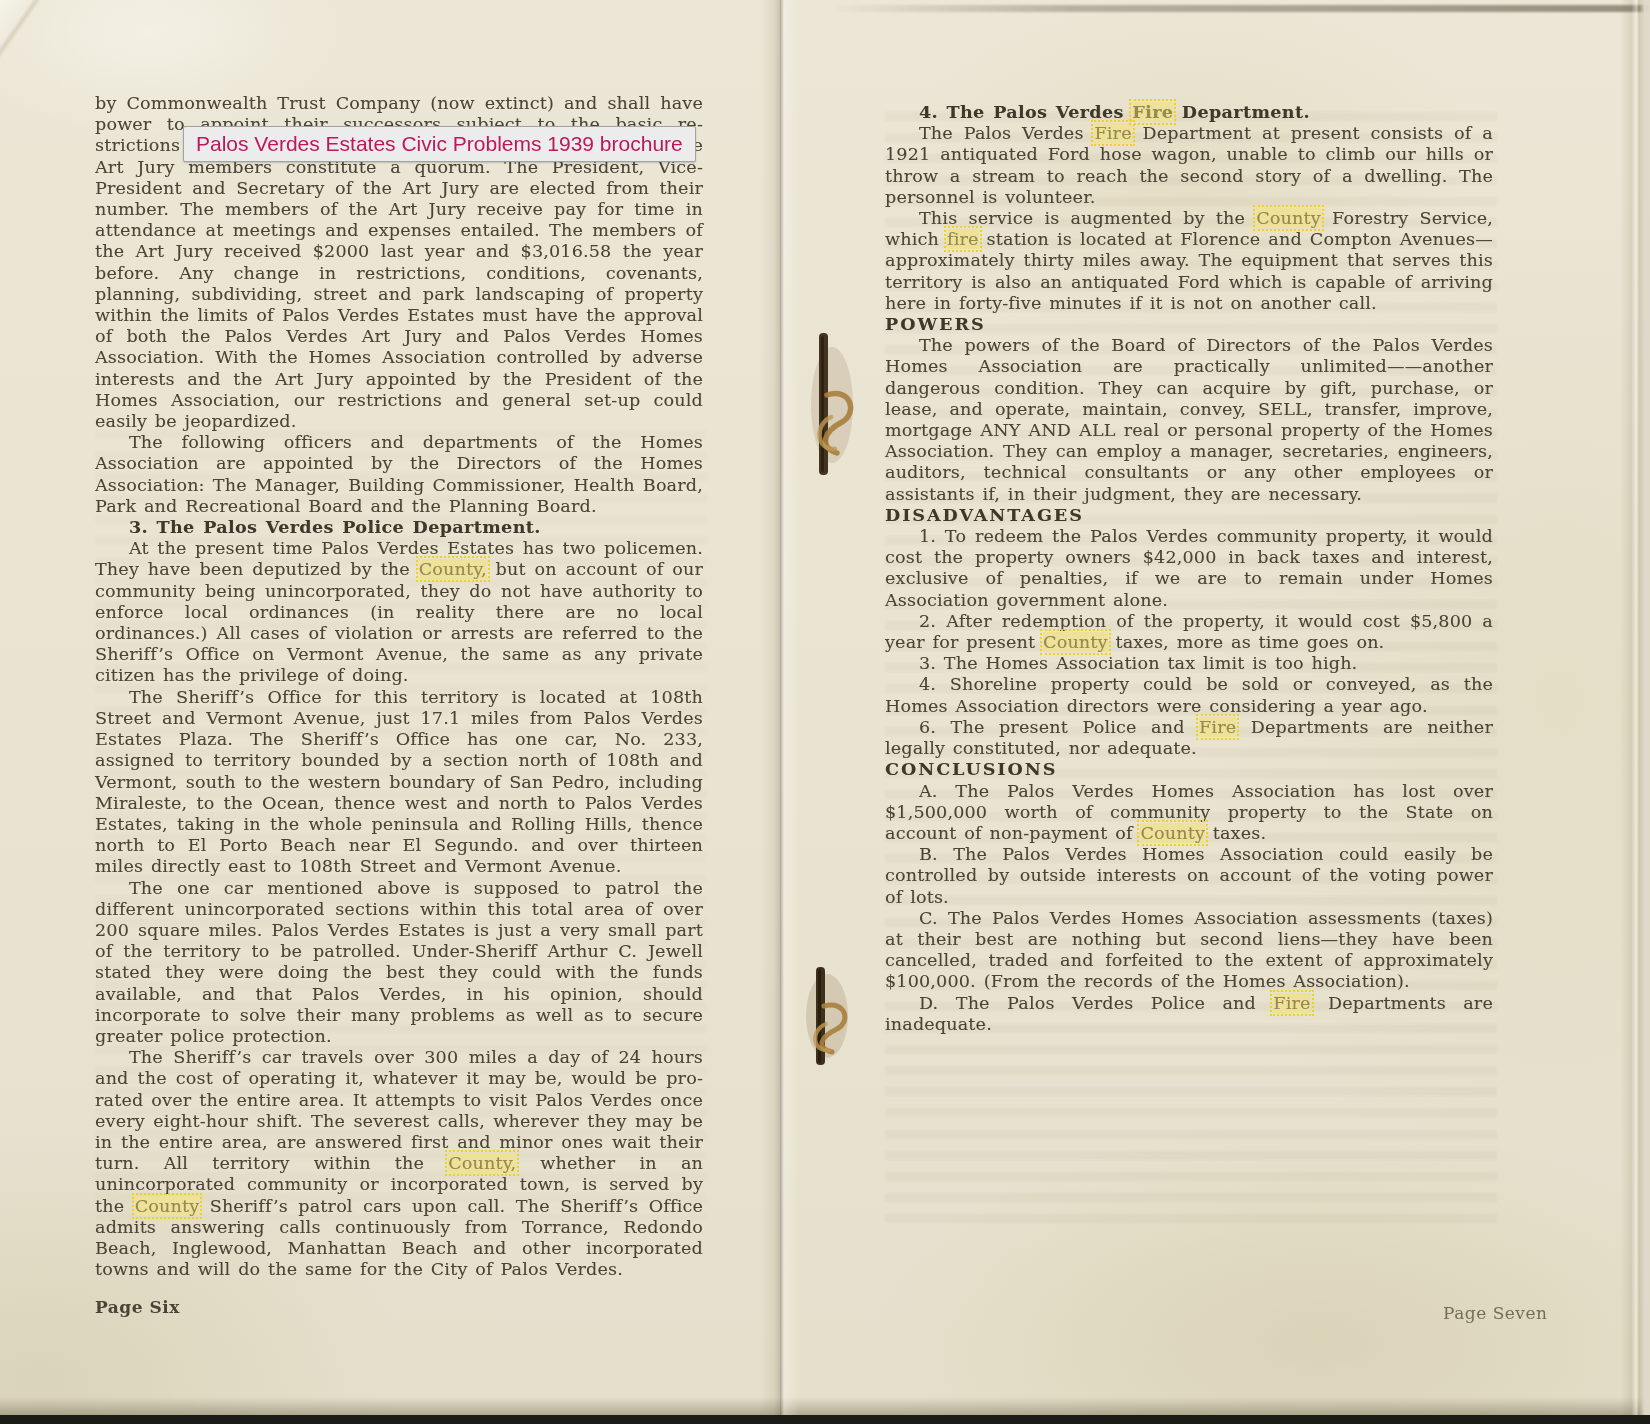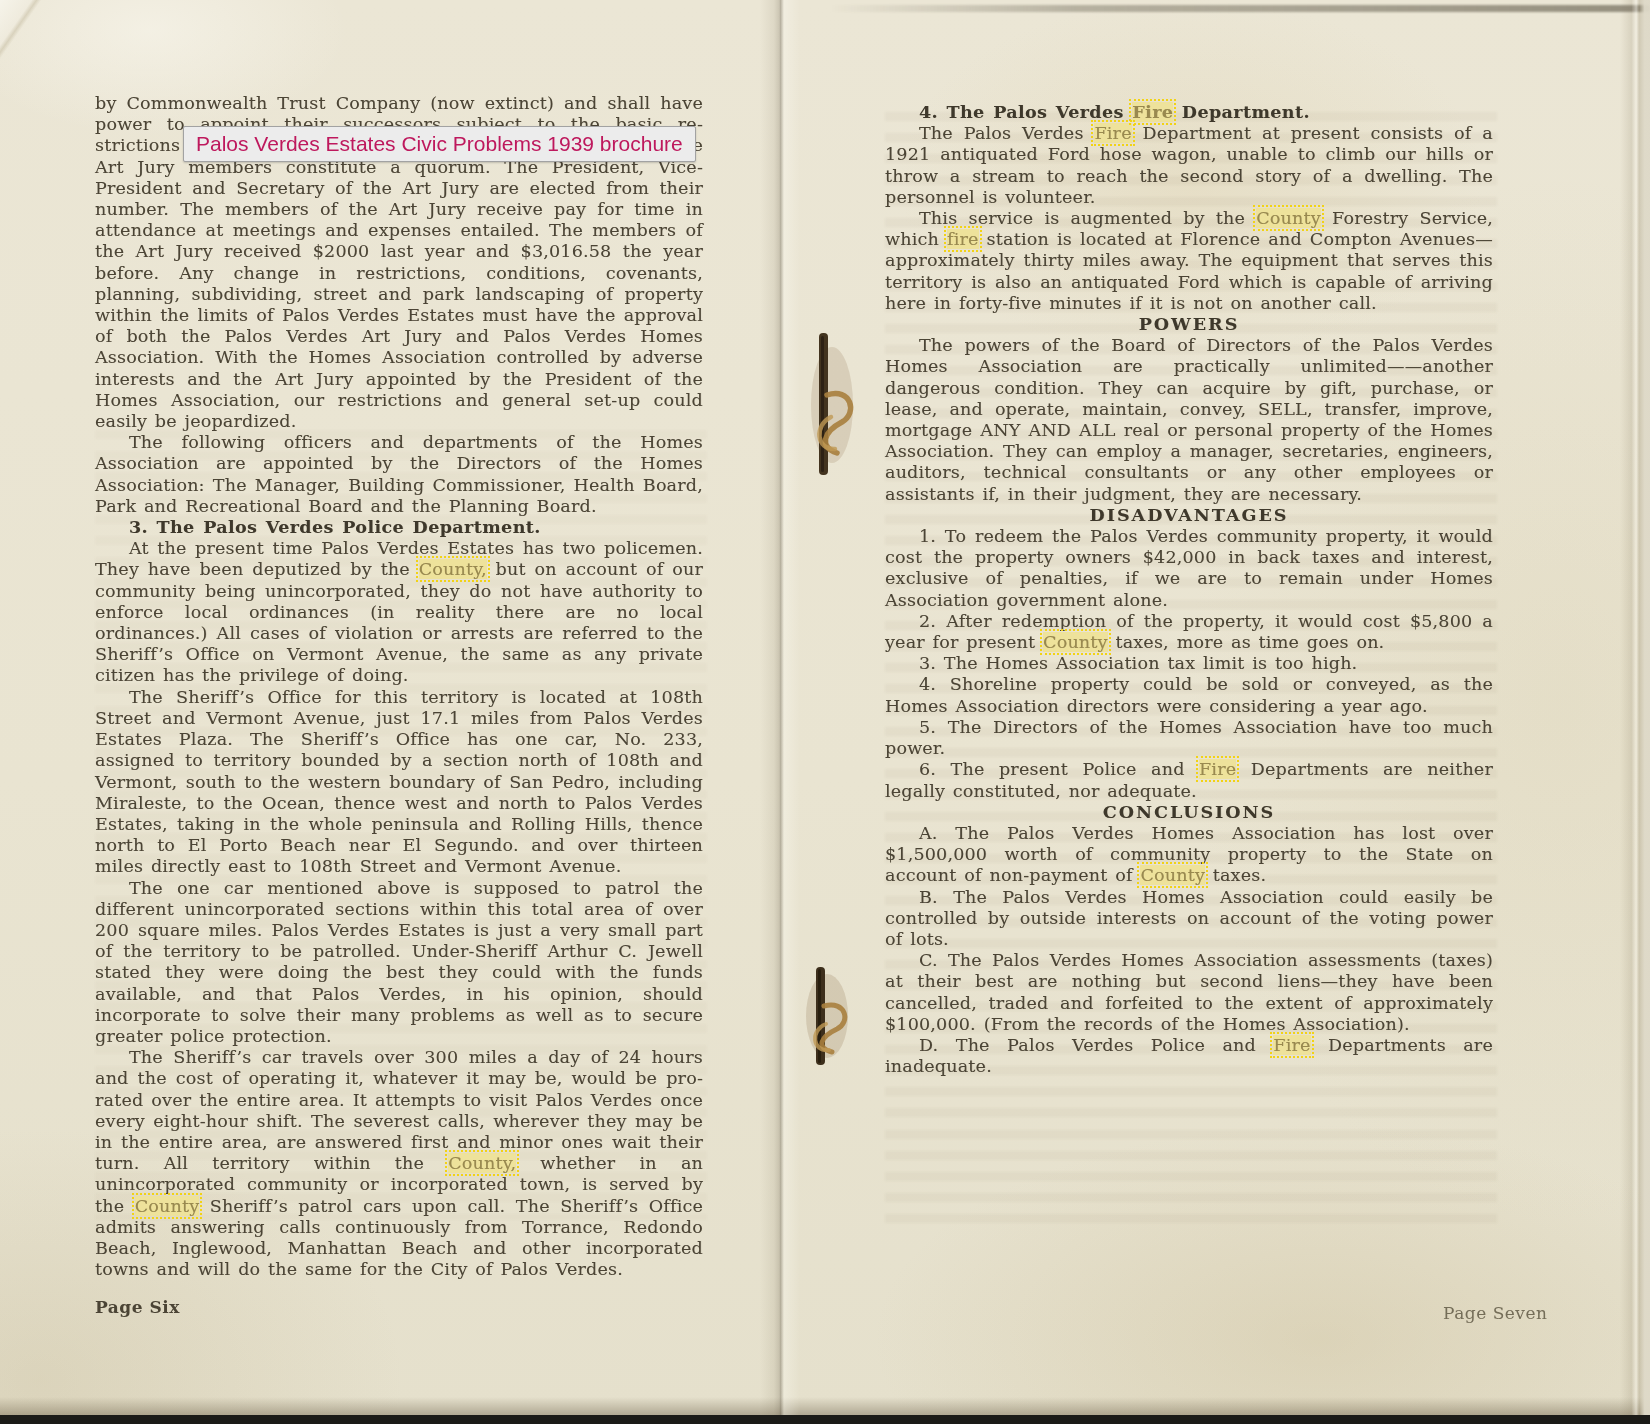--- a/index.html
+++ b/index.html
@@ -65,21 +65,21 @@
     text-shadow:0.3px 0.3px 0.5px rgba(74,66,50,0.25);
   }
   #left-content{left:95px;top:93px;}
   #right-content{left:885px;top:90px;}
 
   .page-content p, .page-content h3{margin:0;padding:0;font-size:17.5px;}
   .paragraph{margin-top:7px;text-align:justify;text-indent:34px;}
   .paragraph.noindent{margin-top:0;text-indent:0;}
   .heading{font-weight:bold;margin:14px 0 6px;text-indent:34px;color:#3e382b;letter-spacing:0.4px;}
   #right-content .heading:first-child{margin-top:12px;}
-  .heading-center{font-weight:bold;text-align:center;margin:13px 0 7px;letter-spacing:2px;color:#3e382b;}
+  .heading-center{font-weight:bold;text-align:left;margin:13px 0 7px;letter-spacing:2px;color:#3e382b;}
 
   .hl{
     background:#eee29b;
     outline:2px dotted #f2d314;outline-offset:1px;
     color:#99894f;
   }
 
   .page-footer{position:absolute;z-index:2;font-size:17px;letter-spacing:0.5px;}
   #footer-left{left:95px;top:1297px;font-weight:bold;color:#4b4435;}
   #footer-right{left:1443px;top:1303px;color:#746d58;}
@@ -119,21 +119,20 @@
       <h3 class="heading">4.  The Palos Verdes <span class="hl">Fire</span> Department.</h3>
       <p class="paragraph">The Palos Verdes <span class="hl">Fire</span> Department at present consists of a 1921 antiquated Ford hose wagon, unable to climb our hills or throw a stream to reach the second story of a dwelling. The personnel is volunteer.</p>
       <p class="paragraph">This service is augmented by the <span class="hl">County</span> Forestry Service, which <span class="hl">fire</span> station is located at Florence and Compton Avenues—approximately thirty miles away. The equipment that serves this territory is also an antiquated Ford which is capable of arriving here in forty-five minutes if it is not on another call.</p>
       <h3 class="heading-center">POWERS</h3>
       <p class="paragraph">The powers of the Board of Directors of the Palos Verdes Homes Association are practically unlimited——another dangerous condition. They can acquire by gift, purchase, or lease, and operate, maintain, convey, SELL, transfer, improve, mortgage ANY AND ALL real or personal property of the Homes Association. They can employ a manager, secretaries, engineers, auditors, technical consultants or any other employees or assistants if, in their judgment, they are necessary.</p>
       <h3 class="heading-center">DISADVANTAGES</h3>
       <p class="paragraph">1. To redeem the Palos Verdes community property, it would cost the property owners $42,000 in back taxes and interest, exclusive of penalties, if we are to remain under Homes Association government alone.</p>
       <p class="paragraph">2. After redemption of the property, it would cost $5,800 a year for present <span class="hl">County</span> taxes, more as time goes on.</p>
       <p class="paragraph">3. The Homes Association tax limit is too high.</p>
       <p class="paragraph">4. Shoreline property could be sold or conveyed, as the Homes Association directors were considering a year ago.</p>
-      <p class="paragraph">5. The Directors of the Homes Association have too much power.</p>
       <p class="paragraph">6. The present Police and <span class="hl">Fire</span> Departments are neither legally constituted, nor adequate.</p>
       <h3 class="heading-center">CONCLUSIONS</h3>
       <p class="paragraph">A. The Palos Verdes Homes Association has lost over $1,500,000 worth of community property to the State on account of non-payment of <span class="hl">County</span> taxes.</p>
       <p class="paragraph">B. The Palos Verdes Homes Association could easily be controlled by outside interests on account of the voting power of lots.</p>
       <p class="paragraph">C. The Palos Verdes Homes Association assessments (taxes) at their best are nothing but second liens—they have been cancelled, traded and forfeited to the extent of approximately $100,000. (From the records of the Homes Association).</p>
       <p class="paragraph">D. The Palos Verdes Police and <span class="hl">Fire</span> Departments are inadequate.</p>
     </div>
 
   <div class="page-footer" id="footer-left">Page Six</div>
   <div class="page-footer" id="footer-right">Page Seven</div>

